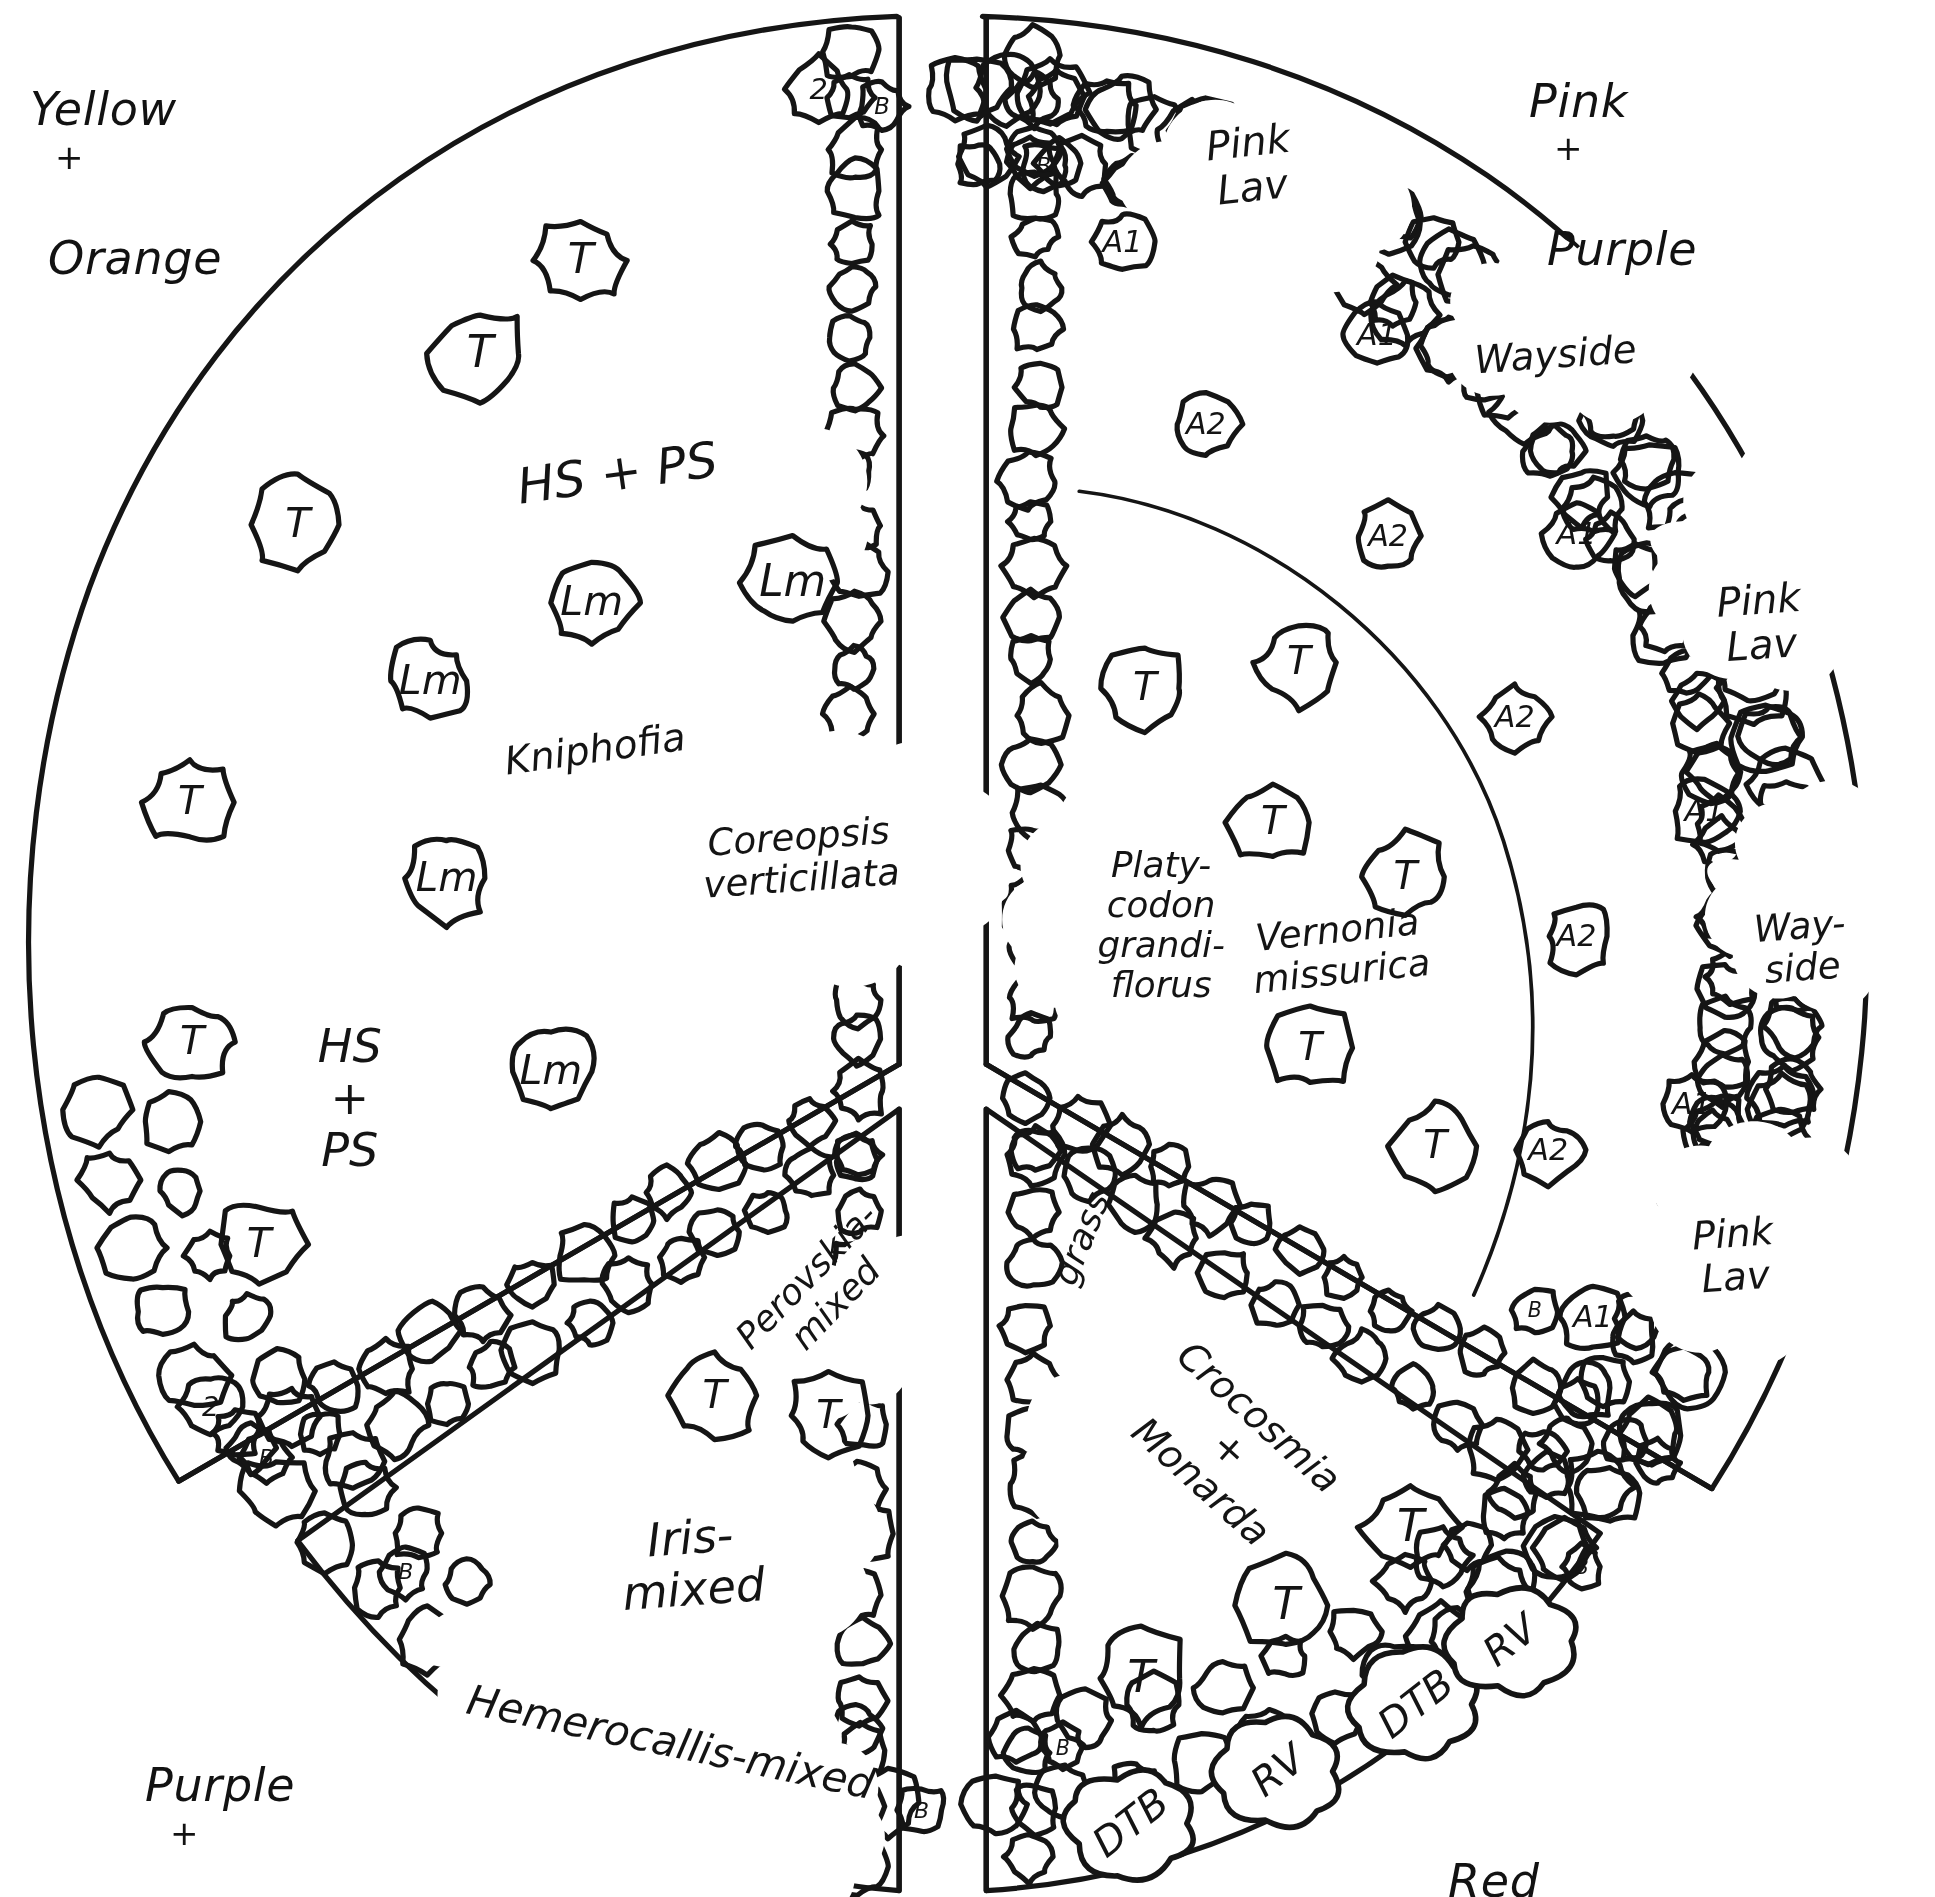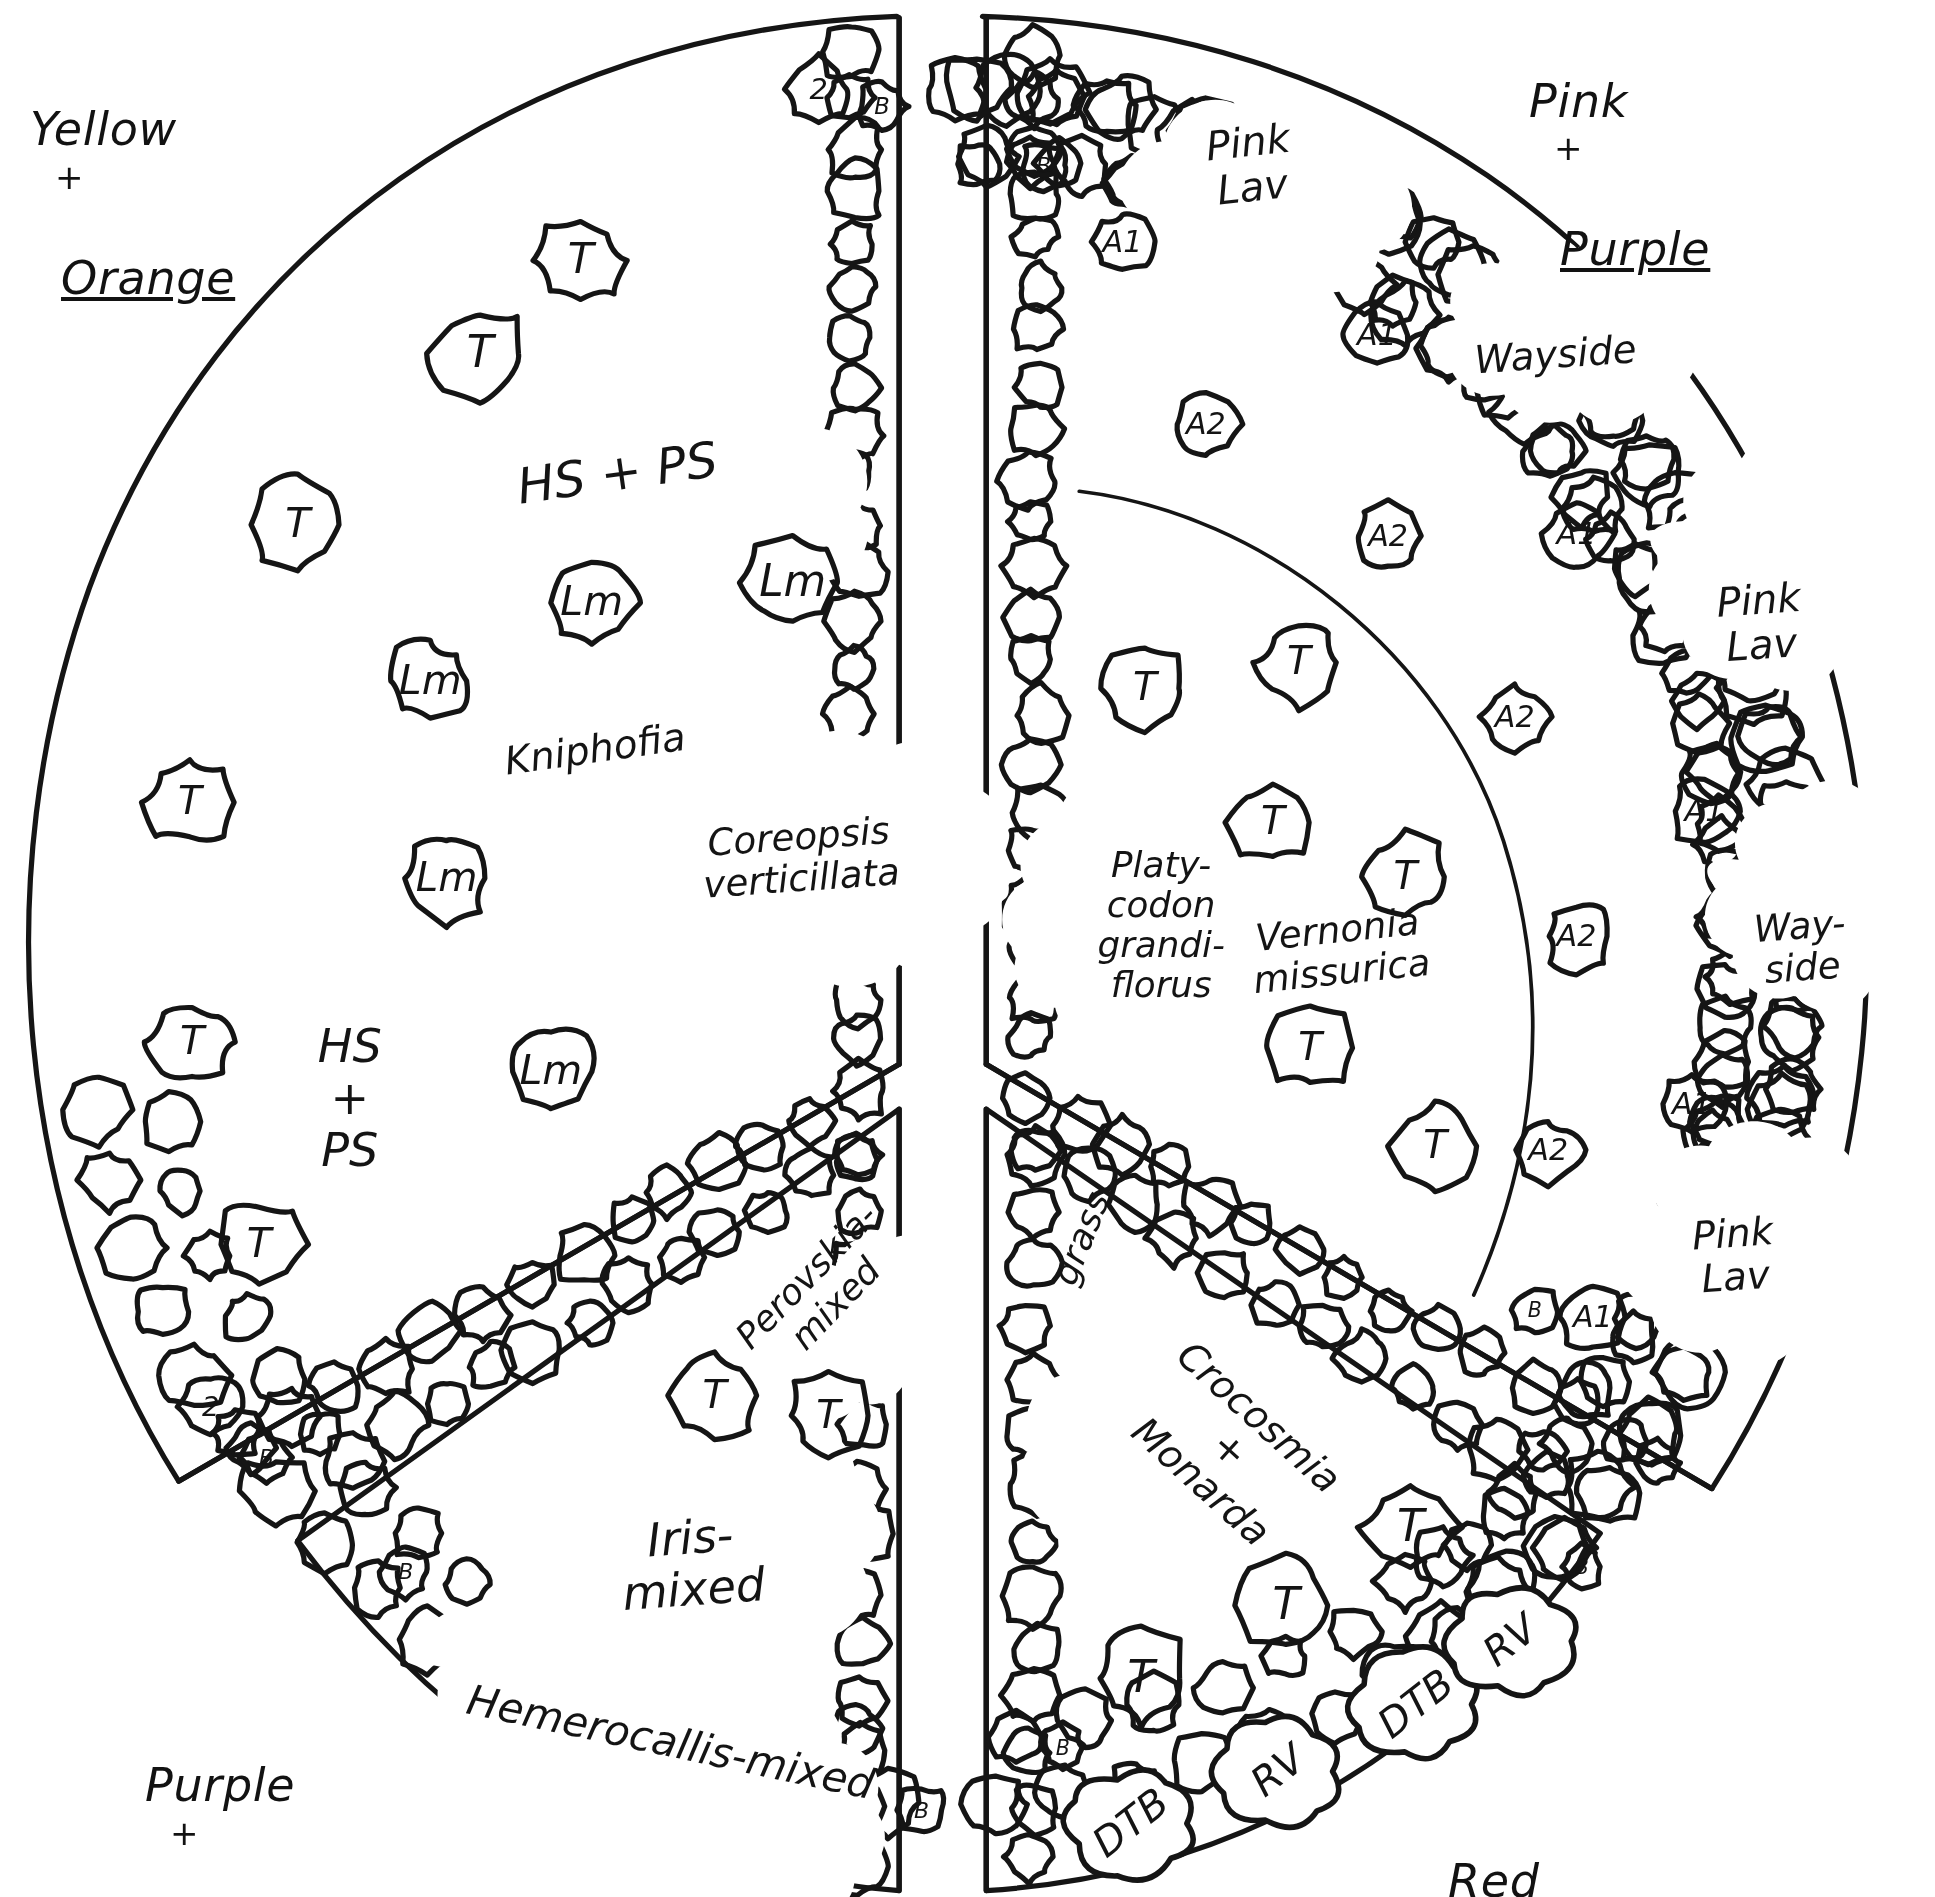--- a/index.html
+++ b/index.html
@@ -36,21 +36,21 @@
     font-family:"DejaVu Sans", sans-serif;
     font-style:italic;
     color:#121212;
     font-size:46px;
     line-height:1.18;
     letter-spacing:0.7px;
     white-space:pre-line;
     user-select:none;
   }
   .corner-label .plus{display:block;font-size:34px;margin-left:25px;}
-  .corner-label .l2{display:block;margin-left:31px;text-decoration:underline;}
+  .corner-label .l2{display:block;margin-left:18px;}
 </style>
 </head>
 <body>
 
 <div id="stage">
 
   <svg id="plan" viewBox="0 0 2601 2550">
     <defs>
       
     </defs>
@@ -737,21 +737,21 @@
           <text x="1455" y="1665" class="hand" font-size="48">grass</text>
         </g>
         <g transform="rotate(42 1650 1950)">
           <text x="1650" y="1891.76" class="hand" font-size="52">Crocosmia</text>
           <text x="1650" y="1950" class="hand" font-size="52">+</text>
           <text x="1650" y="2008.24" class="hand" font-size="52">Monarda</text>
         </g>
       </g>
   </svg>
 
-  <div class="corner-label" style="left:30px;top:48px;">
+  <div class="corner-label" style="left:30px;top:28px;">
     <span>Yellow</span>
     <span class="plus">+</span>
     <span class="l2">Orange</span>
   </div>
 
   <div class="corner-label" style="left:1529px;top:19.4px;">
     <span>Pink</span>
     <span class="plus">+</span>
     <span class="l2">Purple</span>
   </div>

